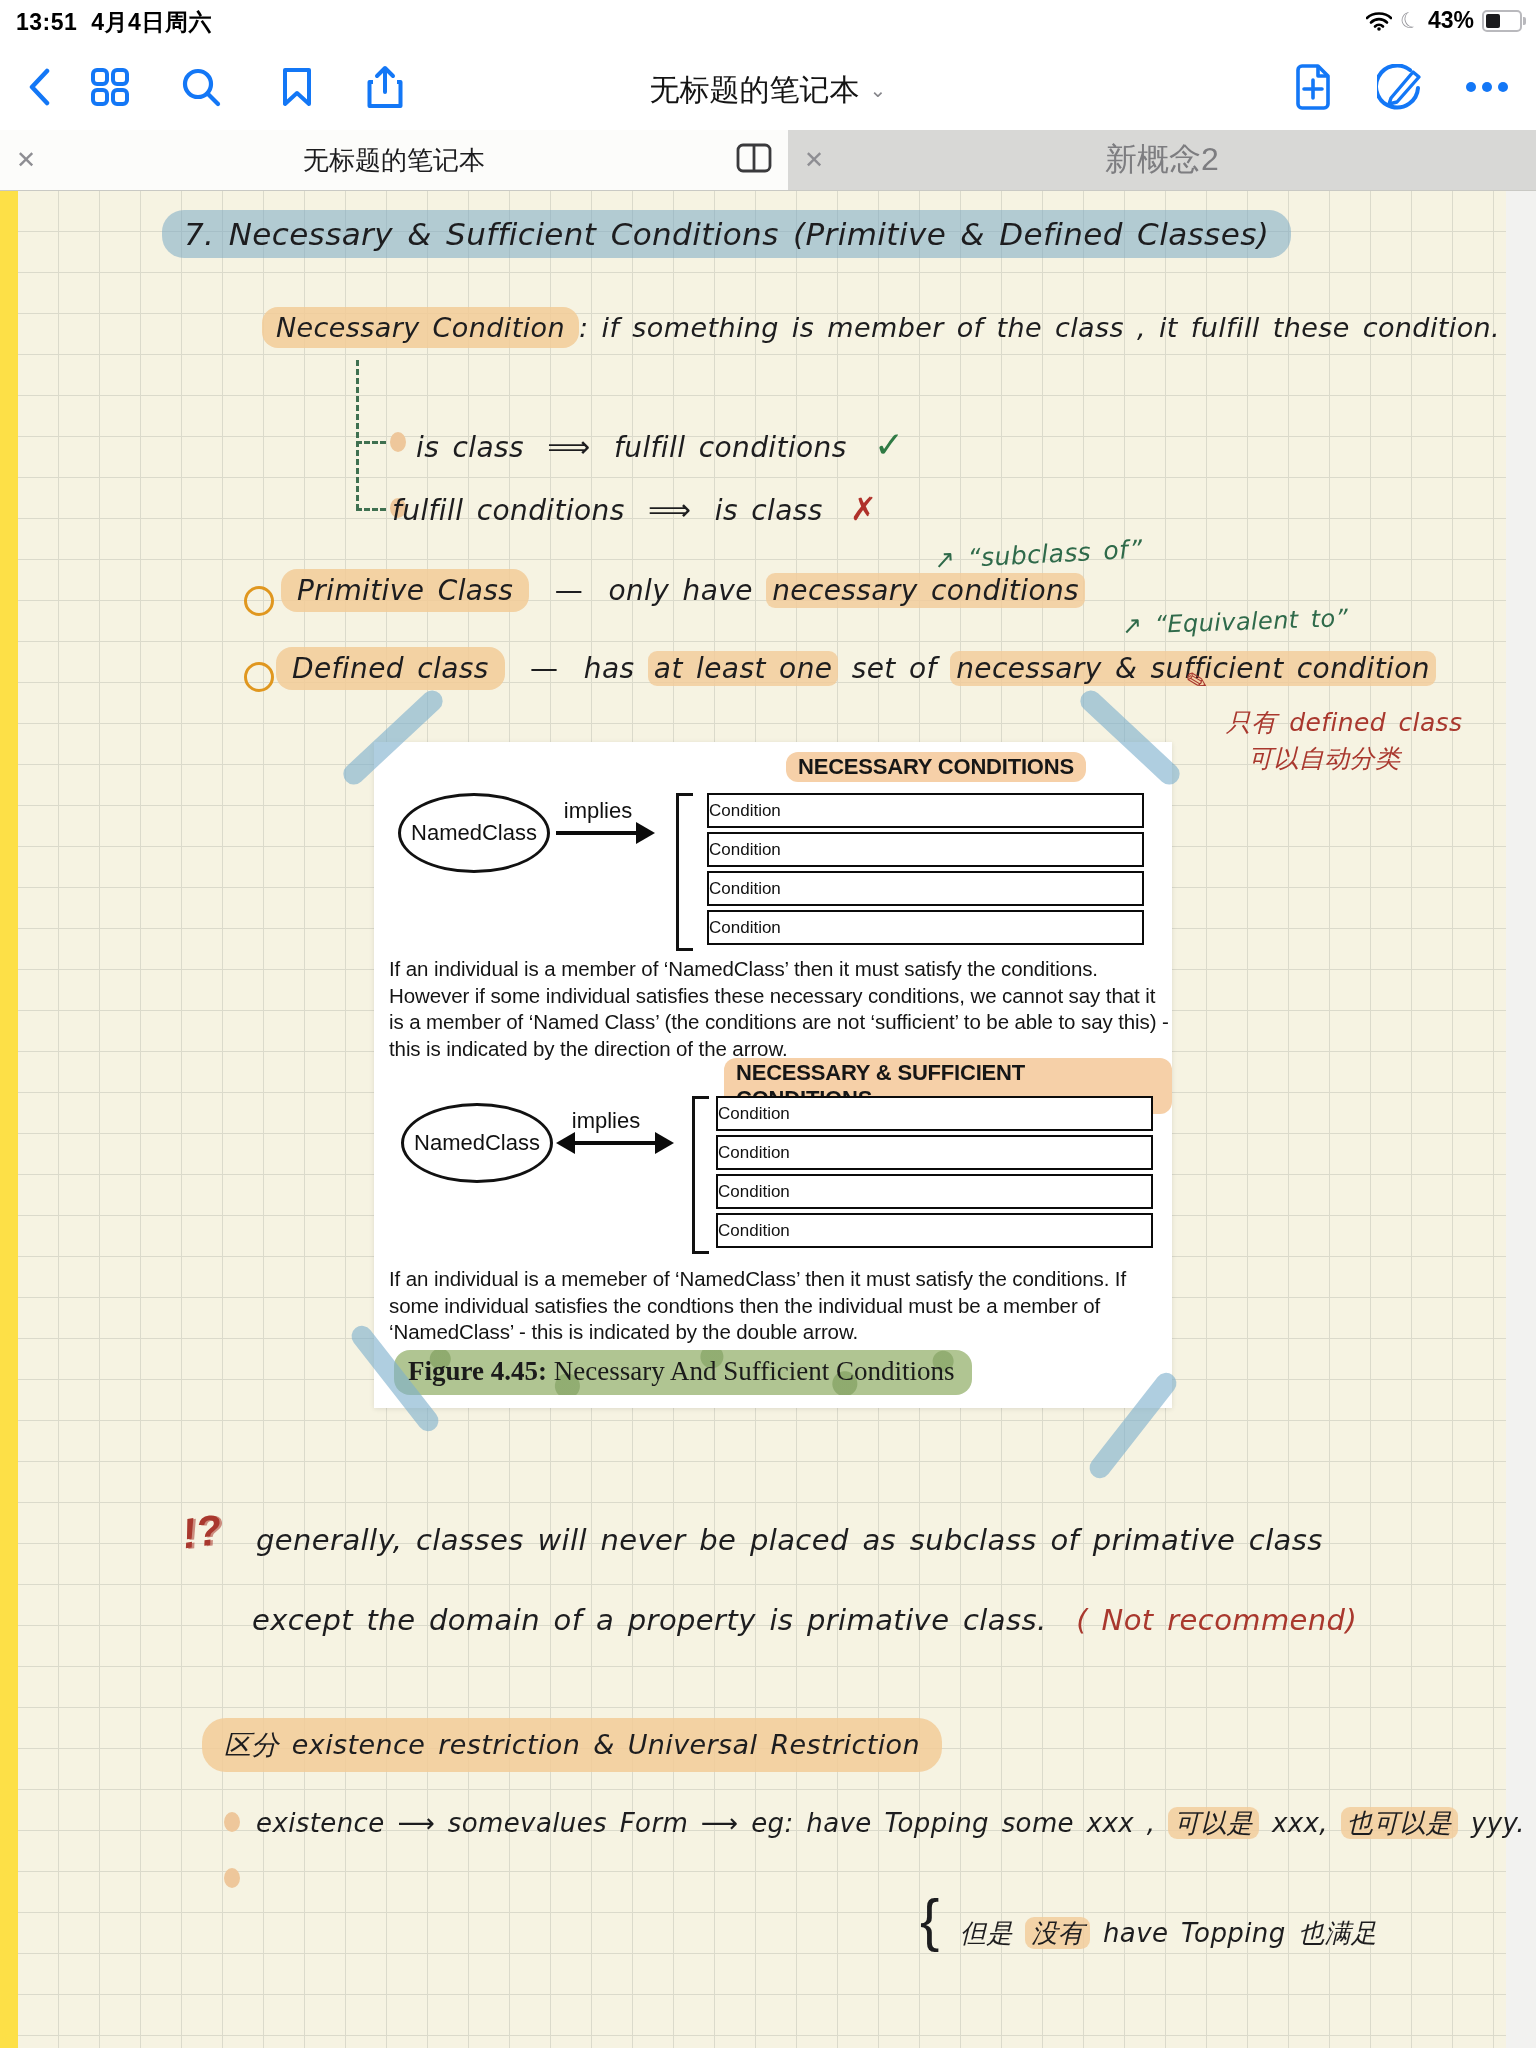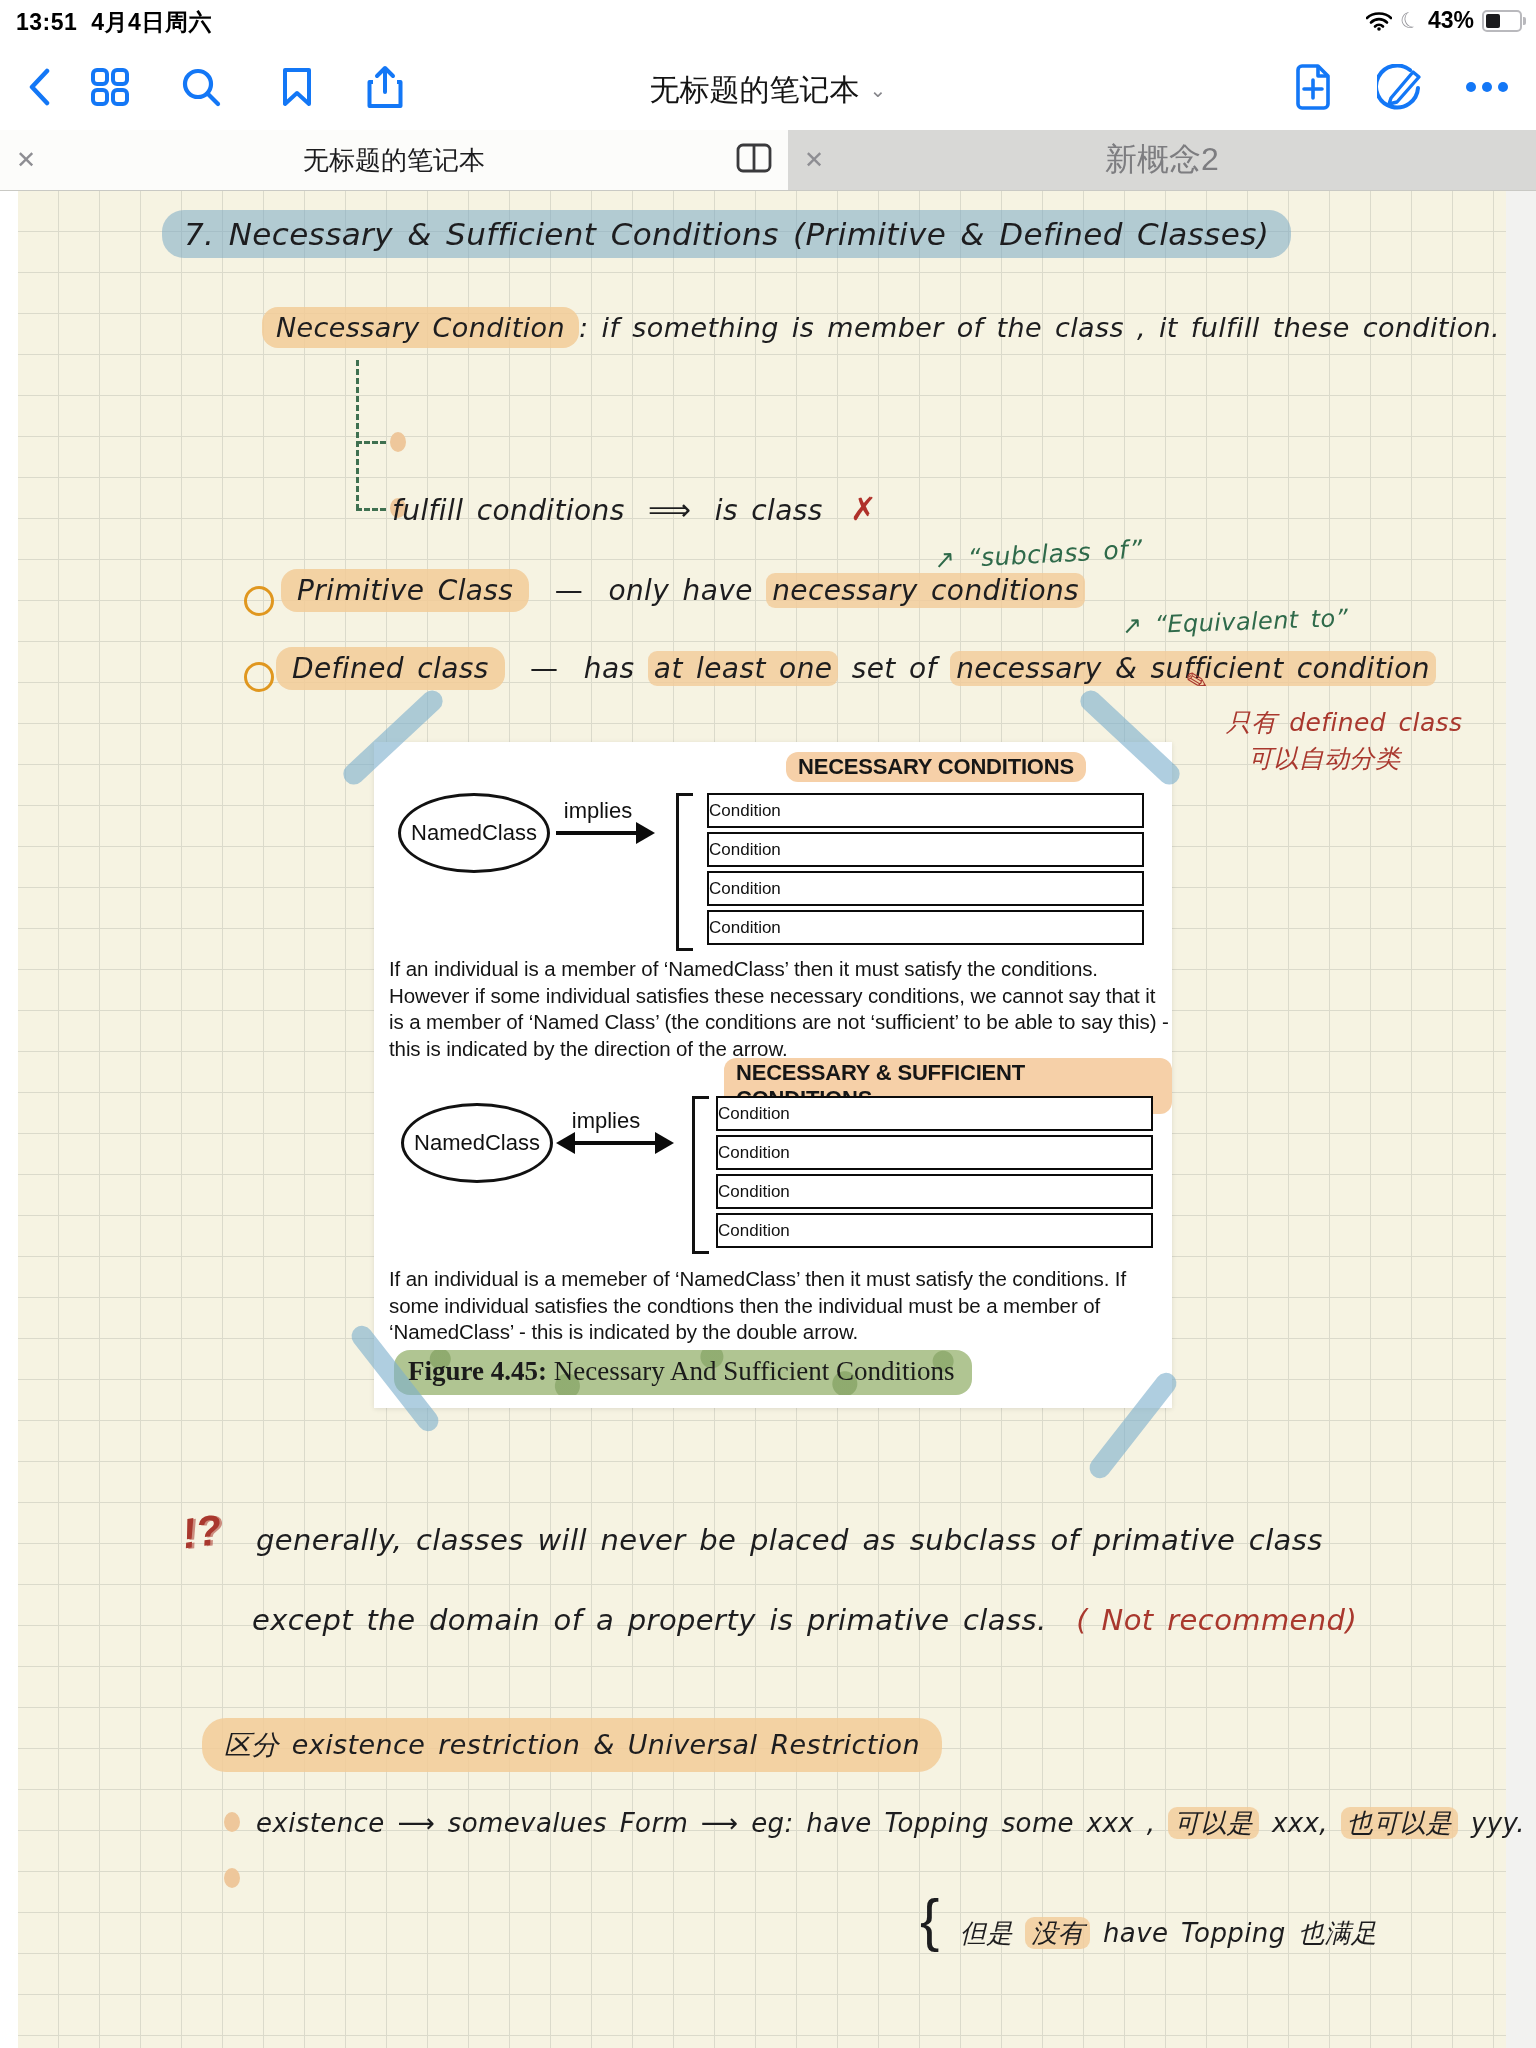--- a/index.html
+++ b/index.html
@@ -1,16 +1,16 @@
 <!DOCTYPE html>
 <html><head>
 <meta charset="utf-8">
 <style>
   html,body{margin:0;padding:0;background:#e8e8e8;}
-  .screen{position:relative;width:1536px;height:2048px;background:#ffffff;overflow:hidden;
+  .screen{position:relative;width:1536px;height:2048px;background:#fde047;overflow:hidden;
           font-family:"Liberation Sans",sans-serif;-webkit-font-smoothing:antialiased;}
   
   .statusbar{position:absolute;left:0;top:0;width:100%;height:44px;background:#fff;}
   .st-left{position:absolute;left:16px;top:7px;font-size:23px;font-weight:700;color:#000;letter-spacing:.5px;}
   .st-date{font-weight:600;margin-left:14px;}
   .st-right{position:absolute;right:14px;top:7px;display:flex;align-items:center;gap:8px;}
   .moon{font-size:22px;color:#98989d;transform:rotate(-18deg);display:inline-block;}
   .batt-pct{font-size:23px;font-weight:600;color:#000;}
   .batt{position:relative;width:36px;height:18px;border:2px solid #b9b9bd;border-radius:5px;}
   .batt-fill{position:absolute;left:2px;top:2px;bottom:2px;width:40%;background:#1c1c1e;border-radius:2px;}
@@ -189,20 +189,26 @@
     <div class="ink" style="left:258px;top:312px;font-size:27px;">
       <span class="pill" style="padding:5px 14px;">Necessary Condition</span><span>:  if something is member of the class , it fulfill these condition.</span>
     </div>
 
     <div class="dash-v" style="left:352px;top:360px;height:150px;"></div>
     <div class="dash-h" style="left:352px;top:441px;width:30px;"></div>
     <div class="dash-h" style="left:352px;top:508px;width:30px;"></div>
     <div class="dotp" style="left:386px;top:432px;"></div>
     <div class="dotp" style="left:386px;top:498px;"></div>
 
+    <div class="ink" style="left:412px;top:424px;font-size:28px;">
+      <span>is class</span>
+      <span style="font-style:normal;font-size:30px;padding:0 10px;">⟹</span>
+      <span>fulfill conditions</span>
+      <span class="mark-ok" style="padding-left:14px;">✓</span>
+    </div>
     <div class="ink" style="left:388px;top:490px;font-size:28px;">
       <span>fulfill conditions</span>
       <span style="font-style:normal;font-size:30px;padding:0 10px;">⟹</span>
       <span>is class</span>
       <span class="mark-no" style="padding-left:14px;">✗</span>
     </div>
 
     <div class="ink g" style="left:930px;top:540px;font-size:25px;transform:rotate(-3deg);">
       <span style="font-style:normal;">↗</span>
       <span>“subclass of”</span>

